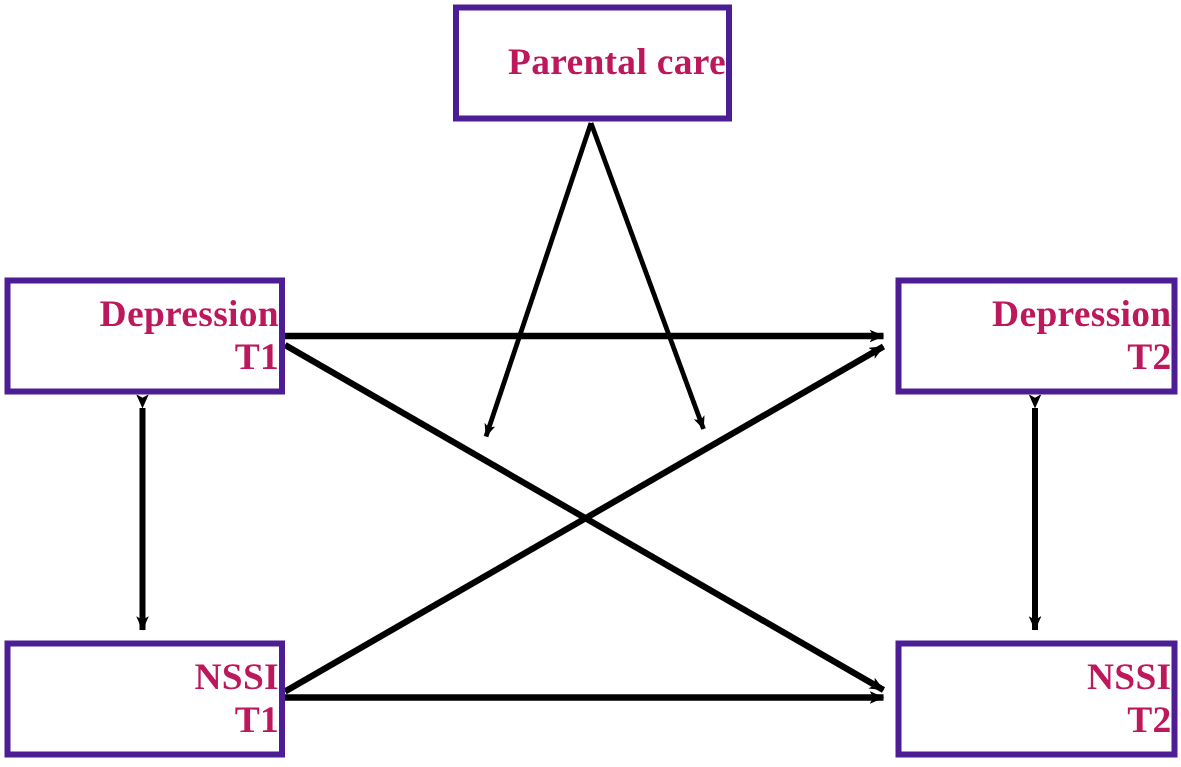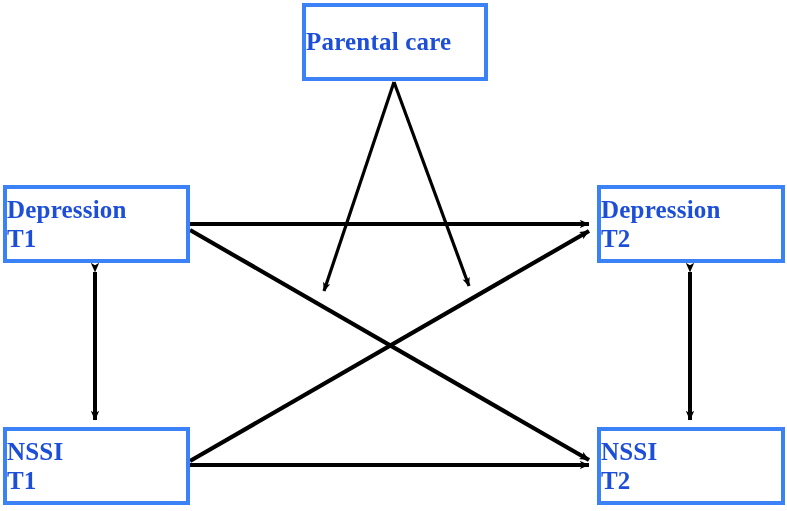--- a/index.html
+++ b/index.html
@@ -20,28 +20,28 @@
   #diagram-svg {
     position: absolute;
     top: 0;
     left: 0;
     width: 787px;
     height: 511px;
   }
   .node-box {
     position: absolute;
     box-sizing: border-box;
-    border: 4px solid #3b82f6;
+    border: 4px solid #4c1d95;
     background: #ffffff;
     display: flex;
     flex-direction: column;
-    align-items: flex-start;
+    align-items: flex-end;
     justify-content: center;
     font-family: "Liberation Serif", serif;
-    color: #1d4ed8;
+    color: #be185d;
     line-height: 1.18;
     z-index: 3;
   }
   .node-line {
     display: block;
     text-align: center;
     font-size: 25px;
     font-weight: 700;
     letter-spacing: 0.2px;
     white-space: nowrap;

